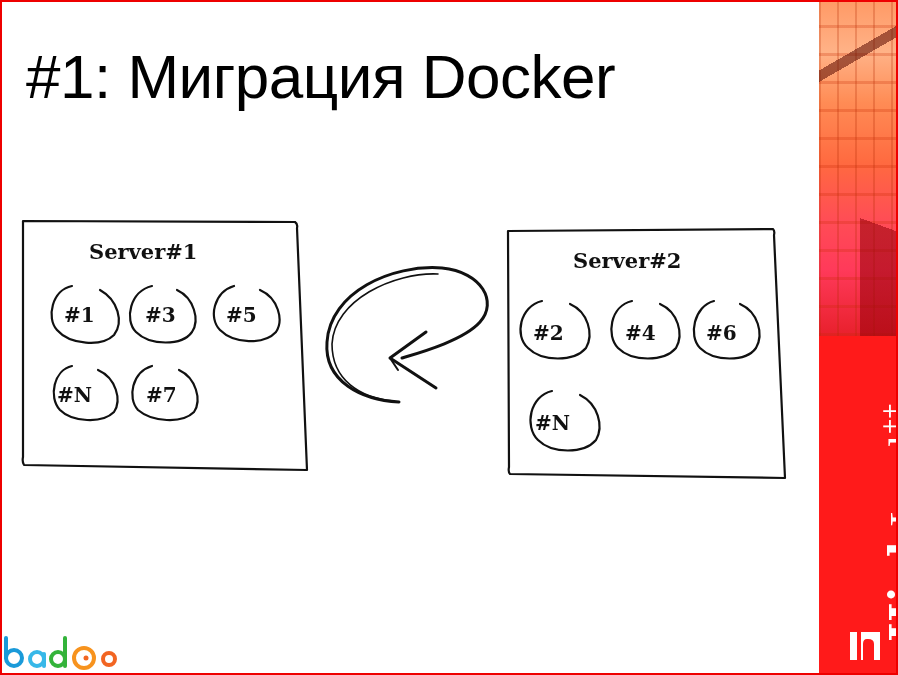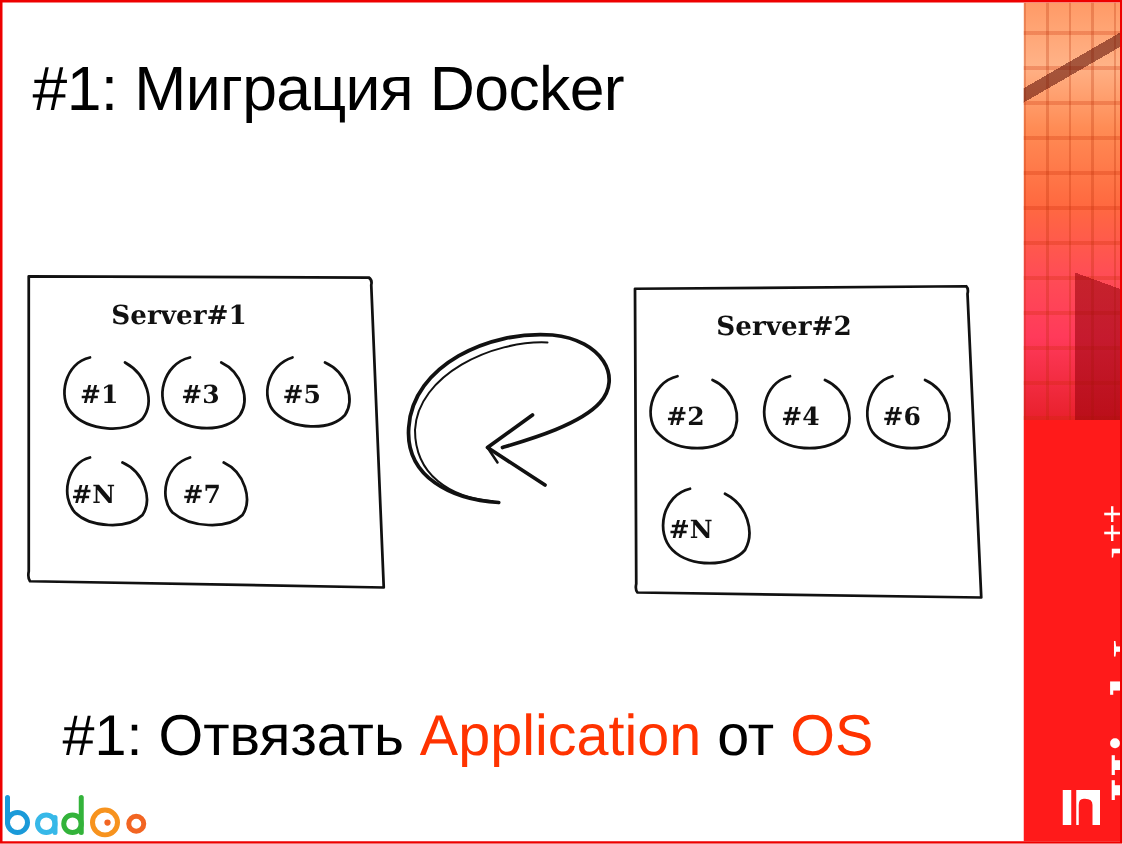--- a/index.html
+++ b/index.html
@@ -3,21 +3,21 @@
   <meta charset="utf-8">
   <style>
     html, body { margin: 0; padding: 0; }
     body { width: 898px; height: 675px; overflow: hidden; background: #fff; }
     .slide {
       position: relative; width: 898px; height: 675px; box-sizing: border-box;
       border: 2px solid #ee0000; background: #ffffff; overflow: hidden;
       font-family: "Liberation Sans", sans-serif;
     }
     .title {
-      position: absolute; left: 24px; top: 44px; font-size: 50px; color: #000;
+      position: absolute; left: 24px; top: 44px; font-size: 62px; color: #000;
       letter-spacing: -0.5px; white-space: nowrap; line-height: 1;
     }
     .subtitle {
       position: absolute; left: 48px; top: 563px; font-size: 46px; color: #000;
       white-space: nowrap; line-height: 1;
     }
     .accent { color: #ff3300; }
 
     
     .sidebar { position: absolute; left: 817px; top: 0; width: 81px; height: 675px; }
@@ -99,23 +99,20 @@
     <text class="app-label" x="224" y="320">#5</text>
     <text class="app-label" x="55" y="400">#N</text>
     <text class="app-label" x="144" y="400">#7</text>
 
     <text class="app-label" x="531" y="338">#2</text>
     <text class="app-label" x="623" y="338">#4</text>
     <text class="app-label" x="704" y="338">#6</text>
     <text class="app-label" x="533" y="428">#N</text>
   </svg>
 
-  <div class="subtitle">
-    <span>#1: Отвязать </span><span class="accent">Application</span><span> от </span><span class="accent">OS</span>
-  </div>
 
   <svg class="badoo" viewBox="0 0 125 36" xmlns="http://www.w3.org/2000/svg">
     <g fill="none" stroke-width="4" stroke-linecap="round">
       <path d="M4 4 L4 24" stroke="#1a9ad9"></path>
       <circle cx="12" cy="24" r="8" stroke="#1a9ad9"></circle>
       <circle cx="35" cy="25" r="7" stroke="#37b8e8"></circle>
       <path d="M42 20 L42 32" stroke="#37b8e8"></path>
       <circle cx="56" cy="25" r="7" stroke="#33b33a"></circle>
       <path d="M63 4 L63 32" stroke="#33b33a"></path>
       <circle cx="82" cy="24" r="10" stroke="#f7931e"></circle>

